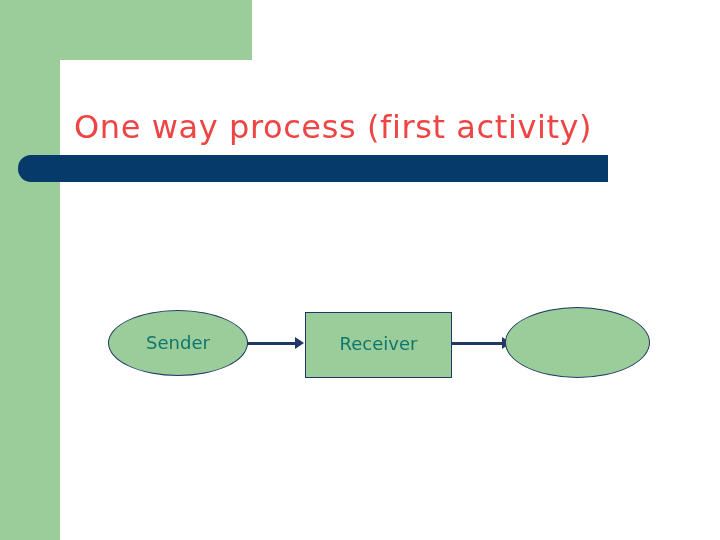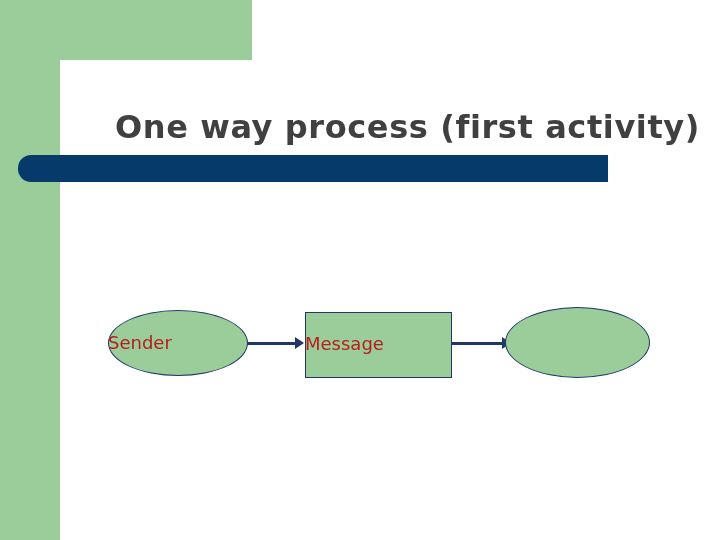--- a/index.html
+++ b/index.html
@@ -43,28 +43,27 @@
     border-top-left-radius: 22px;
   }
 
   
   .title {
     position: absolute;
     left: 74px;
     top: 99px;
     width: 600px;
     height: 56px;
-    color: #404040;
+    color: #ef4444;
     font-family: "DejaVu Sans", sans-serif;
     font-size: 32px;
-    font-weight: bold;
+    font-weight: normal;
     letter-spacing: 0.6px;
     line-height: 56px;
     white-space: nowrap;
-    margin-left: 41px;
   }
 
   
   .navy-bar {
     position: absolute;
     left: 18px;
     top: 155px;
     width: 590px;
     height: 27px;
     background: #063A6B;
@@ -75,23 +74,24 @@
   
   .diagram {
     position: absolute;
     left: 0;
     top: 0;
     width: 720px;
     height: 540px;
   }
   .node-label {
     position: absolute;
-    color: #b91c1c;
+    color: #0f766e;
     font-family: "DejaVu Sans", sans-serif;
     font-size: 18px;
+    text-align: center;
     white-space: nowrap;
     pointer-events: none;
   }
 
   .ellipse {
     position: absolute;
     background: #9ACD9A;
     border: 1px solid #1F3864;
     border-radius: 50%;
     box-sizing: border-box;
@@ -144,21 +144,21 @@
 
   <div class="diagram">
 
     <div class="ellipse sender-ellipse"></div>
     <div class="node-label sender-label">Sender</div>
 
     <div class="arrow-line arrow1-line"></div>
     <div class="arrow-head arrow1-head"></div>
 
     <div class="rect message-rect"></div>
-    <div class="node-label message-label">Message</div>
+    <div class="node-label message-label">Receiver</div>
 
     <div class="arrow-line arrow2-line"></div>
     <div class="arrow-head arrow2-head"></div>
 
     <div class="ellipse receiver-ellipse"></div>
 
   </div>
 
 </div>
 

